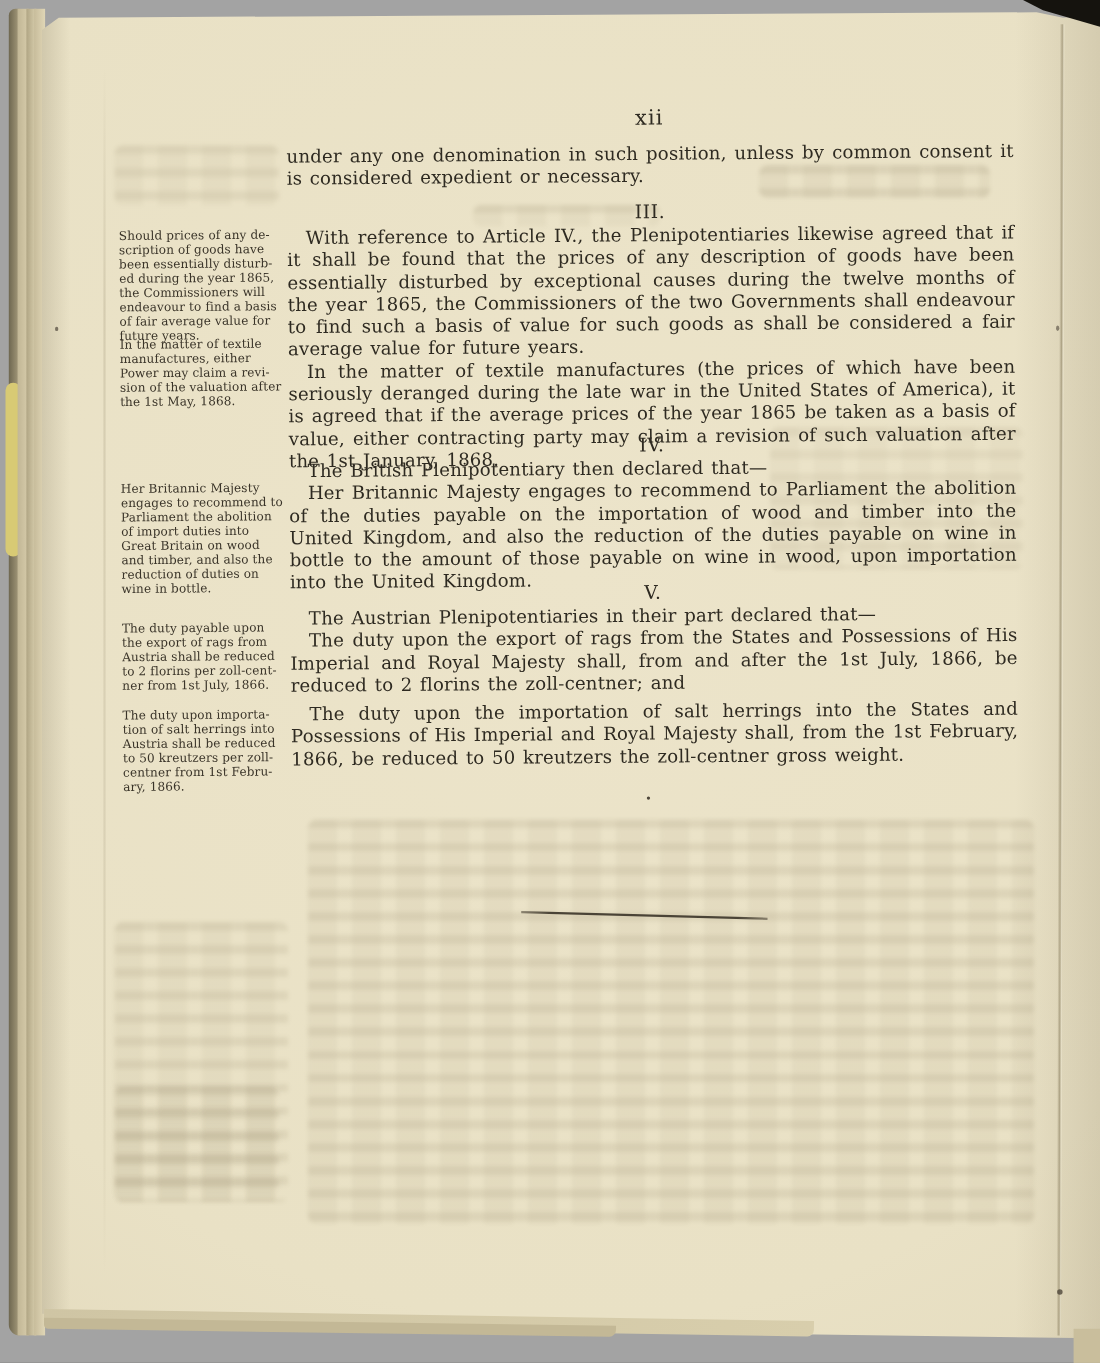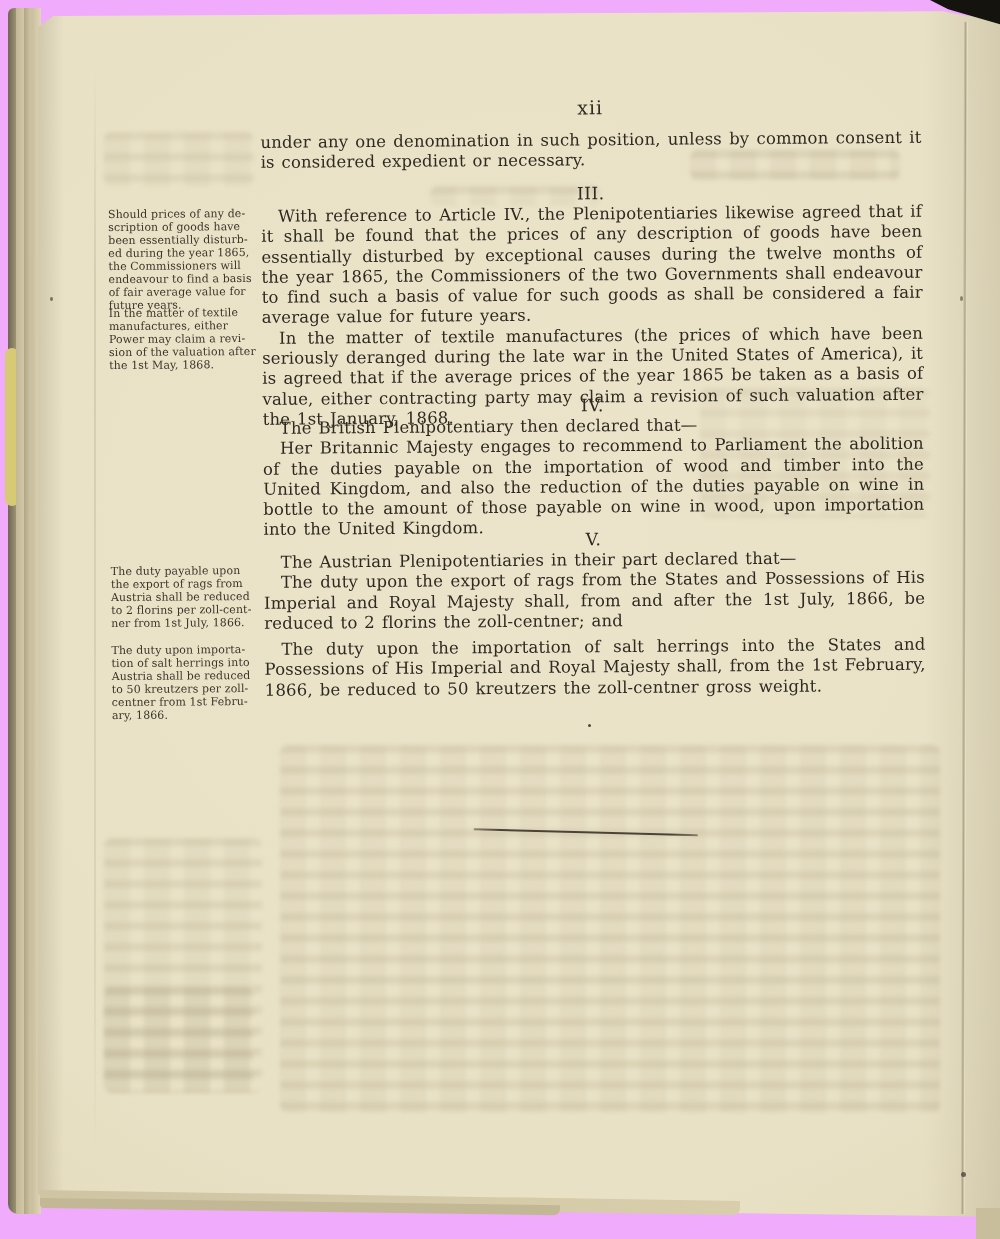--- a/index.html
+++ b/index.html
@@ -1,21 +1,21 @@
 <!DOCTYPE html>
 <html><head>
 <meta charset="utf-8">
 <style>
   html,body{margin:0;padding:0;}
   body{
     width:1000px;height:1239px;overflow:hidden;
     background:#15130e;
     font-family:"DejaVu Serif","Liberation Serif",serif;
   }
-  .scan{position:relative;width:1000px;height:1239px;background:#f0abfc;}
+  .scan{position:relative;width:1000px;height:1239px;background:#a3a3a3;}
 
   
   .edge-strip{position:absolute;top:8px;height:1206px;}
   .edge-a{left:8px;width:10px;background:linear-gradient(90deg,#6e6750,#a89d7d);border-radius:6px 0 0 10px;}
   .edge-b{left:16px;width:10px;background:linear-gradient(90deg,#c2b796,#d6cbaa);}
   .edge-c{left:24px;width:9px;background:linear-gradient(90deg,#b0a584,#d9cfae);}
   .edge-d{left:31px;width:10px;background:linear-gradient(90deg,#c7bc9b,#e0d6b6);}
   .yellow-sliver{position:absolute;left:5px;top:348px;width:14px;height:158px;
     background:#d8ca74;border-radius:8px;}
 
@@ -141,20 +141,28 @@
 manufactures, either
 Power may claim a revi-
 sion of the valuation after
 the 1st May, 1868.</div>
     <div class="main-block blk-iii">
       <p>With reference to Article IV., the Plenipotentiaries likewise agreed that if it shall be found that the prices of any description of goods have been essentially disturbed by exceptional causes during the twelve months of the year 1865, the Commissioners of the two Governments shall endeavour to find such a basis of value for such goods as shall be considered a fair average value for future years.</p>
       <p>In the matter of textile manufactures (the prices of which have been seriously deranged during the late war in the United States of America), it is agreed that if the average prices of the year 1865 be taken as a basis of value, either contracting party may claim a revision of such valuation after the 1st January, 1868.</p>
     </div>
 
     <div class="heading h-iv">IV.</div>
+    <div class="side-note note-3">Her Britannic Majesty
+engages to recommend to
+Parliament the abolition
+of import duties into
+Great Britain on wood
+and timber, and also the
+reduction of duties on
+wine in bottle.</div>
     <div class="main-block blk-iv">
       <p>The British Plenipotentiary then declared that—</p>
       <p>Her Britannic Majesty engages to recommend to Parliament the abolition of the duties payable on the importation of wood and timber into the United Kingdom, and also the reduction of the duties payable on wine in bottle to the amount of those payable on wine in wood, upon importation into the United Kingdom.</p>
     </div>
 
     <div class="heading h-v">V.</div>
     <div class="side-note note-4">The duty payable upon
 the export of rags from
 Austria shall be reduced
 to 2 florins per zoll-cent-

